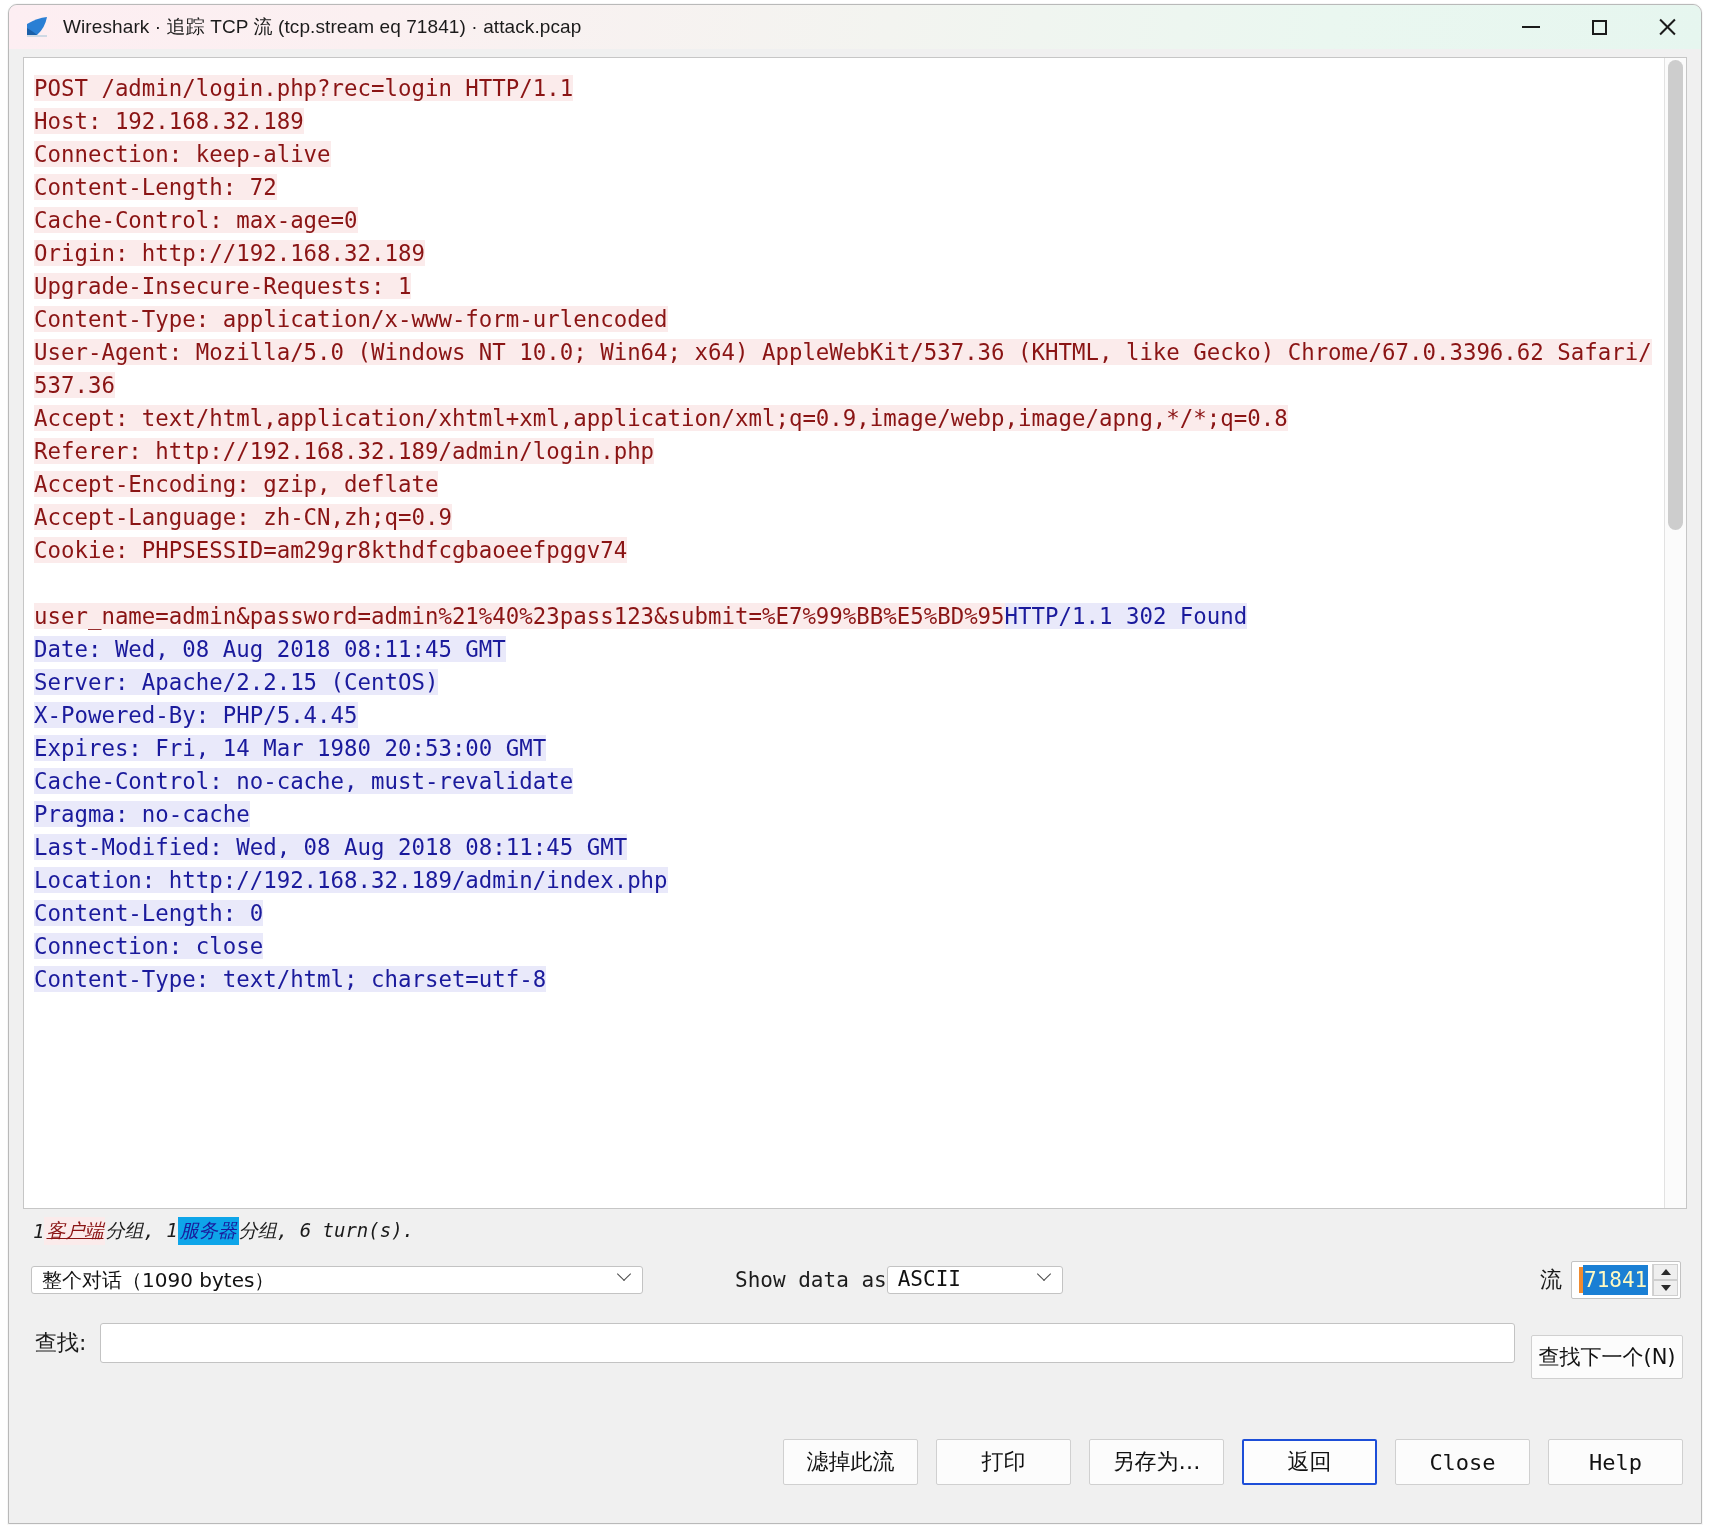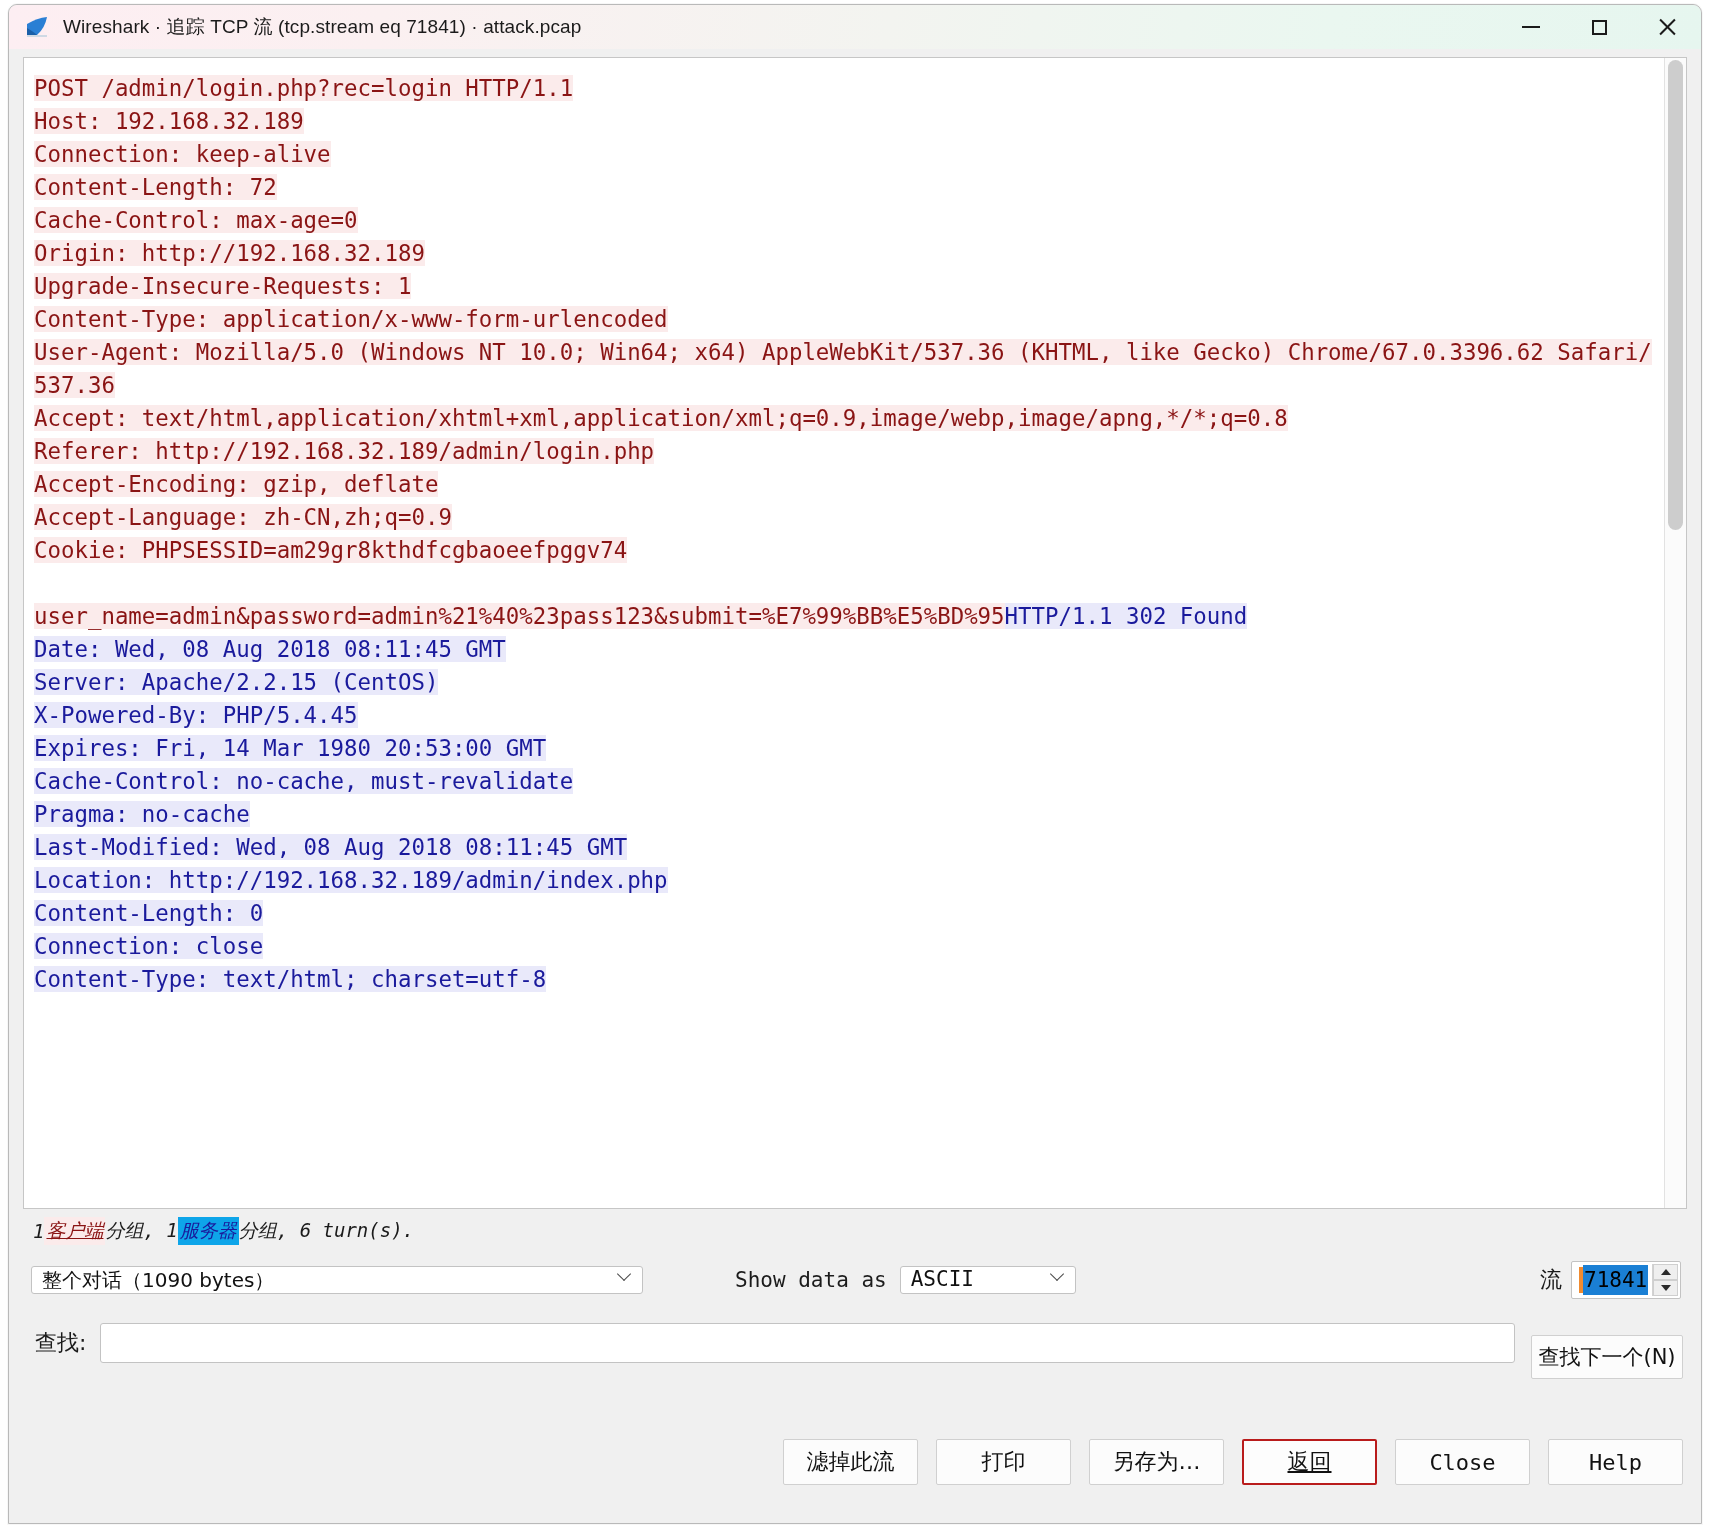--- a/index.html
+++ b/index.html
@@ -185,21 +185,21 @@
     border-bottom: 1.6px solid #4a4a4a;
     transform: rotate(45deg);
   }
   .show-as-label {
     margin-left: 92px;
     font-family: "DejaVu Sans Mono", monospace;
     font-size: 21px;
     color: #1b1b1b;
     white-space: nowrap;
   }
-  .combo-ascii { width: 176px; margin-left: 13px; }
+  .combo-ascii { width: 176px; }
   .combo-ascii .combo-text { font-family: "DejaVu Sans Mono", monospace; font-size: 21px; }
 
   .stream-group {
     margin-left: auto;
     margin-right: 6px;
     display: flex;
     align-items: center;
   }
   .stream-label {
     font-family: "DejaVu Sans", sans-serif;
@@ -223,21 +223,21 @@
     position: relative;
     padding-left: 5px;
   }
   .spin-caret {
     width: 4px; height: 26px;
     background: #f08b30;
     flex: 0 0 4px;
   }
   .spin-value {
     background: #1a7fd4;
-    color: #000000;
+    color: #fef9c3;
     font-family: "DejaVu Sans Mono", monospace;
     font-size: 21px;
     padding: 2px 1px;
     line-height: 26px;
   }
   .spin-arrows {
     width: 26px;
     display: flex;
     flex-direction: column;
     border-left: 1px solid #d2d2d2;
@@ -310,23 +310,22 @@
     display: flex;
     align-items: center;
     justify-content: flex-end;
     padding-right: 4px;
     padding-bottom: 6px;
     gap: 18px;
   }
   .btn-wide { min-width: 135px; height: 46px; padding: 0 16px; font-size: 22px; }
   .btn-mono { font-family: "DejaVu Sans Mono", monospace; }
   .btn-default {
-    border: 2px solid #b91c1c;
+    border: 2px solid #1d4ed8;
     background: #fdfdfd;
-    text-decoration: underline;
   }
 </style>
 </head>
 <body>
 
 <div class="window">
 
   <div class="titlebar">
     <div class="tb-icon">
       <svg width="26" height="22" viewBox="0 0 26 22">

